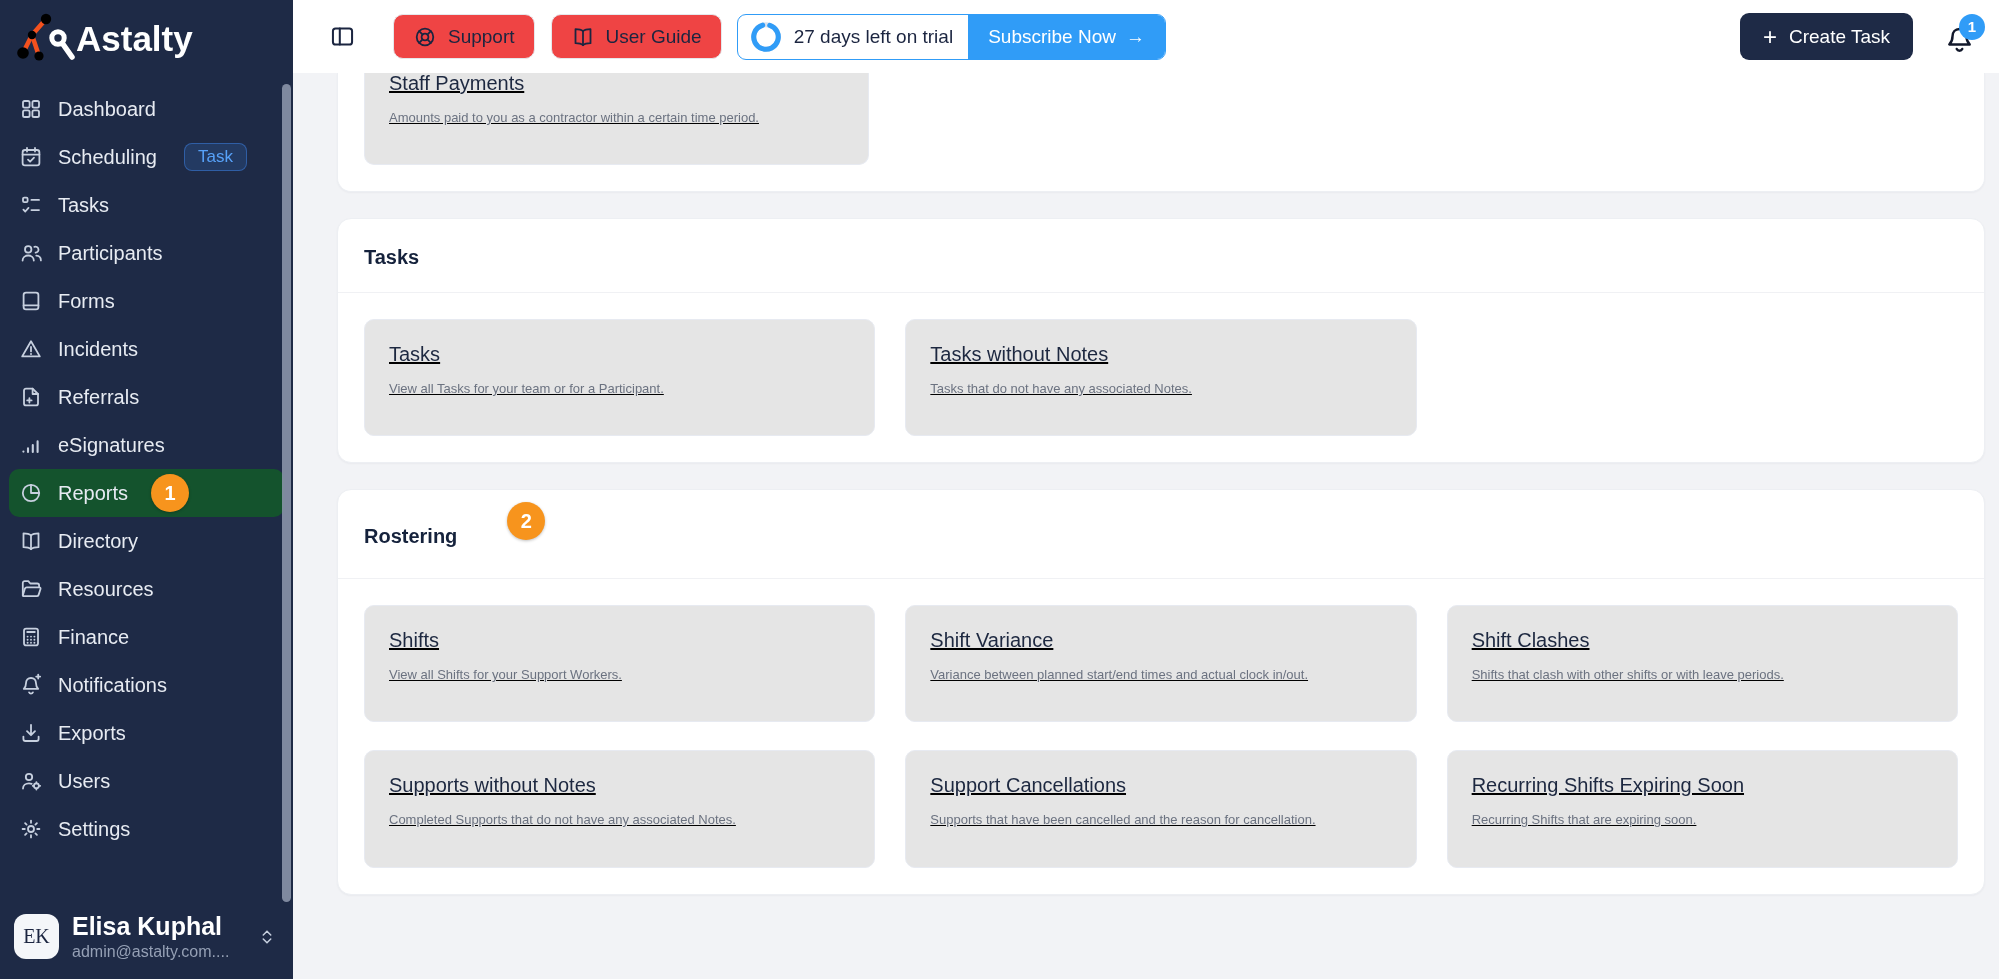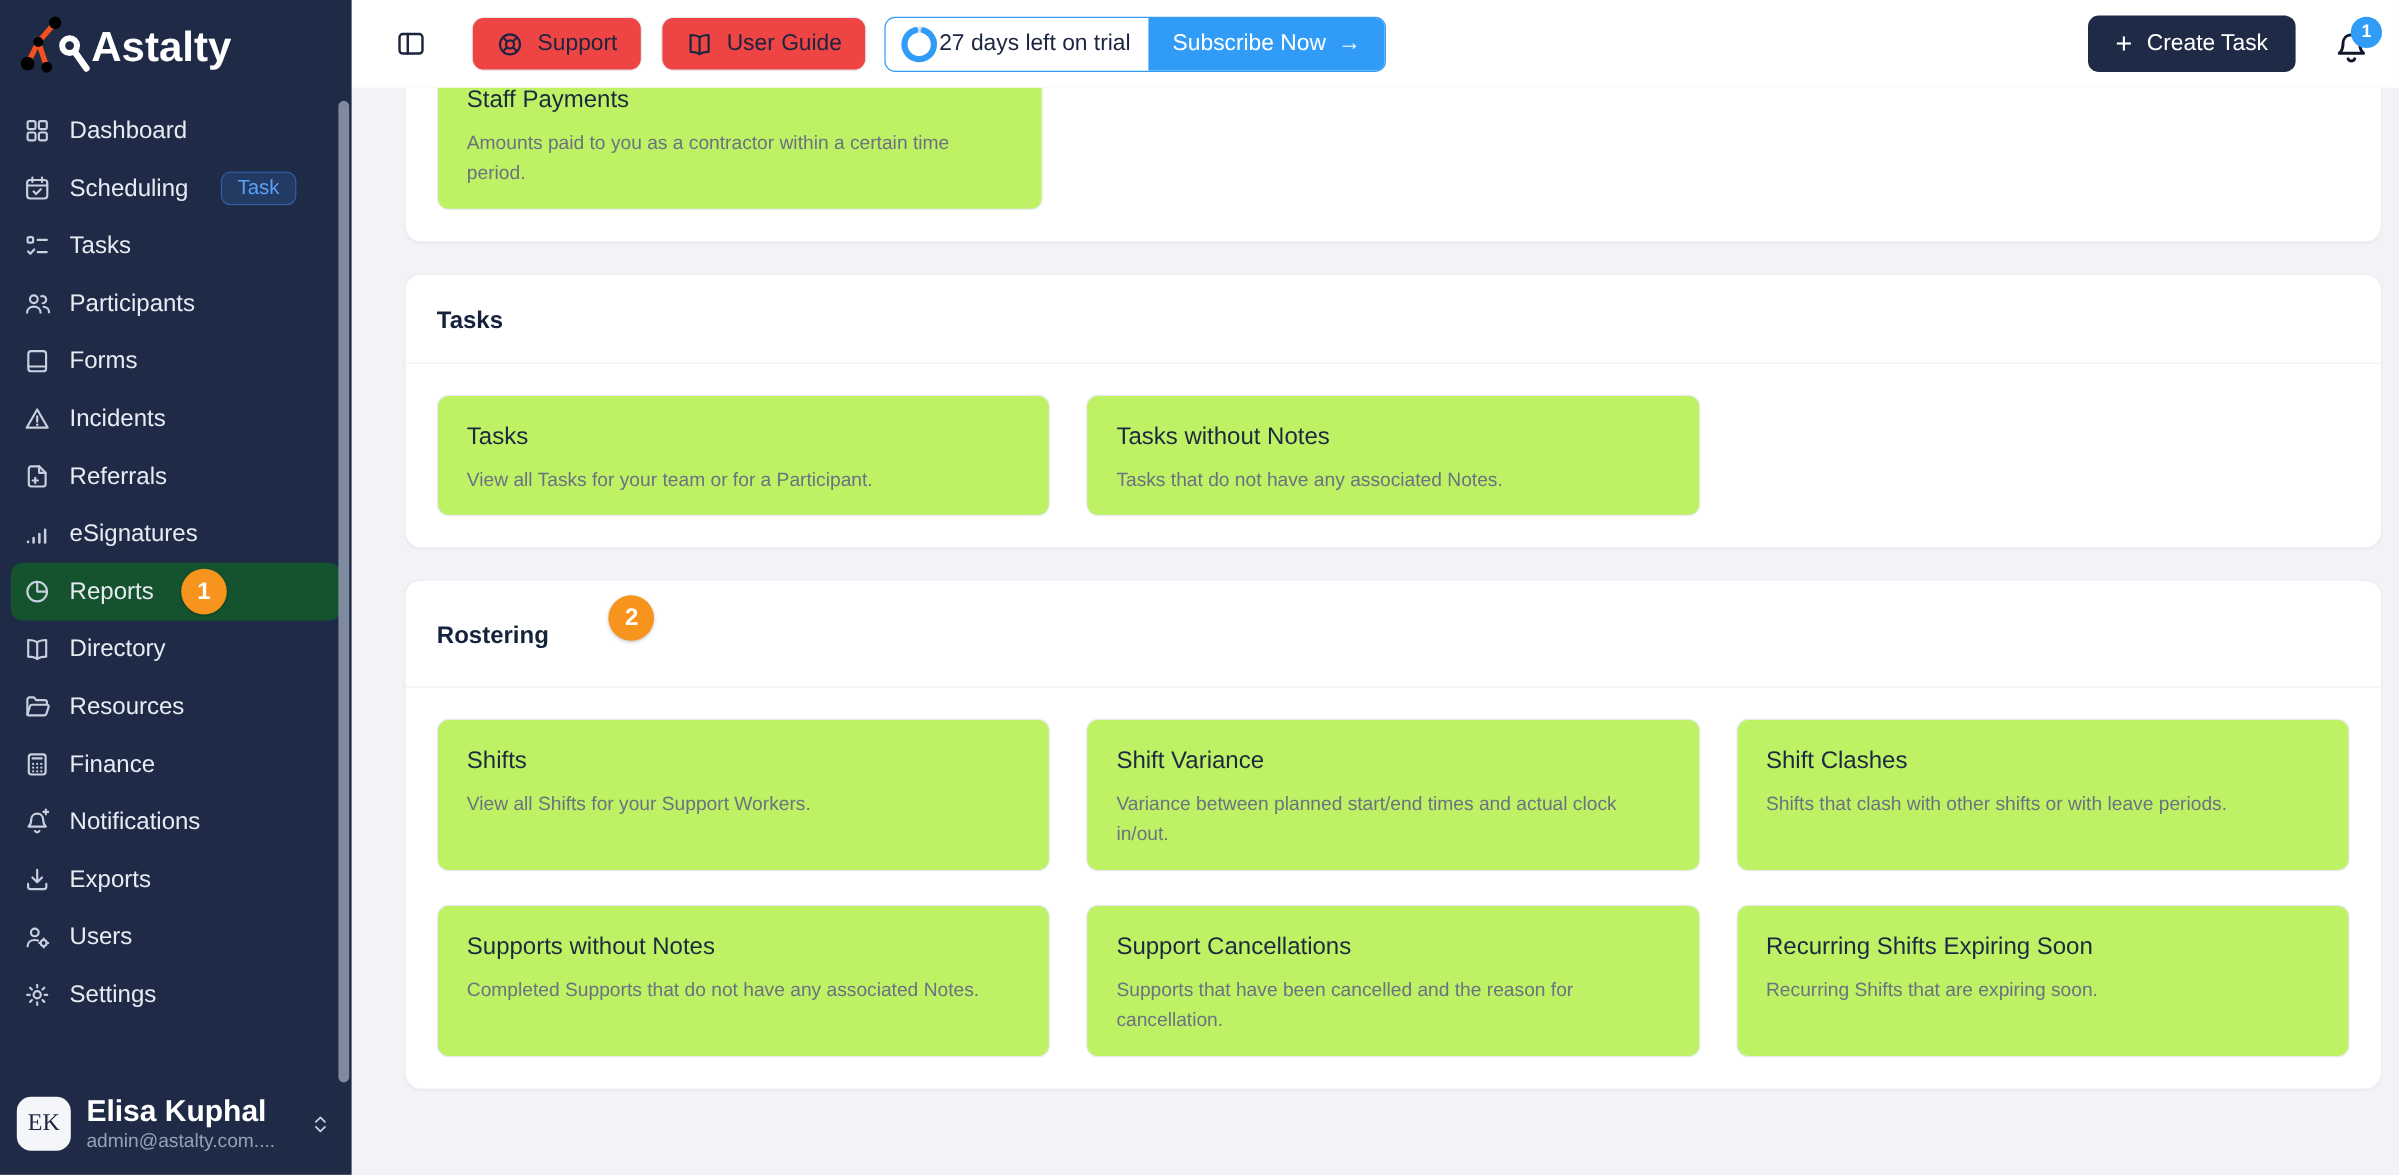--- a/index.html
+++ b/index.html
@@ -42,21 +42,21 @@
     cursor:pointer; background:none; border:none; }
   .tb-toggle svg { width:27px; height:27px; display:block; }
   .tb-btn { display:flex; align-items:center; gap:11px; height:45px;
     background:#ef4444; border:1px solid #E5E8EC; border-radius:10px;
     padding:0 19px; font-size:19px; color:#1B2540; cursor:pointer;
     font-family:inherit; }
   .tb-btn + .tb-btn { margin-left:16px; }
   .tb-btn svg { width:24px; height:24px; }
   .trial { display:flex; align-items:stretch; height:46px; margin-left:15px;
     border:1.5px solid #309CF7; border-radius:9px; overflow:hidden; background:#fff; }
-  .trial-left { display:flex; align-items:center; gap:0; padding:0 15px 0 11px;
+  .trial-left { display:flex; align-items:center; gap:11px; padding:0 15px 0 11px;
     font-size:19px; color:#1B2540; }
   .trial-left svg { width:34px; height:34px; }
   .trial-sub { display:flex; align-items:center; gap:10px; background:#309CF7;
     color:#fff; font-size:19px; padding:0 20px; border:none; cursor:pointer;
     font-family:inherit; }
   .tb-right { margin-left:auto; display:flex; align-items:center; }
   .btn-create { display:flex; align-items:center; gap:12px; height:47px;
     background:#1E2A46; color:#fff; border:none; border-radius:9px;
     padding:0 23px; font-size:19px; cursor:pointer; font-family:inherit; }
   .btn-create .plus { font-size:24px; font-weight:400; line-height:1; }
@@ -72,25 +72,25 @@
   .panel { background:#fff; border:1px solid #EDEFF3; border-radius:14px;
     box-shadow:0 1px 2px rgba(16,24,40,.04); }
   .panel.first { border-radius:0 0 14px 14px; border-top:none; overflow:hidden;
     padding:0 26px 26px; }
   .panel + .panel { margin-top:26px; }
   .panel-head { padding:27px 26px 23px; border-bottom:1px solid #F0F1F4;
     display:flex; align-items:center; }
   .panel-title { font-size:20px; font-weight:700; color:#15223C; }
   .grid { display:grid; grid-template-columns:repeat(3,1fr); gap:28px 30px;
     padding:26px 26px 26px; }
-  .card { background:#bef264; border:1px solid #E7EAF1; border-radius:10px;
-    padding:23px 24px 16px; cursor:pointer; }
+  .card { background:#e5e5e5; border:1px solid #E7EAF1; border-radius:10px;
+    padding:23px 24px 36px; cursor:pointer;text-decoration:underline; }
   .card.cut { margin-top:-24px; border-top:none; border-radius:0 0 10px 10px; }
   .card-title { font-size:20px; font-weight:500; color:#1D2840; margin-bottom:13px; }
-  .card-desc { font-size:16px; color:#6B7280; line-height:1.55; max-width:96%; }
+  .card-desc { font-size:13px; color:#6B7280; line-height:1.55; max-width:96%; }
 
   
   .marker { width:38px; height:38px; border-radius:50%; background:#F7941D;
     color:#fff; font-size:20px; font-weight:700; display:flex; align-items:center;
     justify-content:center; box-shadow:0 1px 3px rgba(0,0,0,.25); }
   .marker.in-nav { position:absolute; left:142px; top:5px; }
   .marker.in-head { margin-left:50px; position:relative; top:-15px; }
 
   svg { fill:none; stroke:currentColor; stroke-width:1.8; stroke-linecap:round; stroke-linejoin:round; }
   svg .f { fill:currentColor; stroke:none; }

